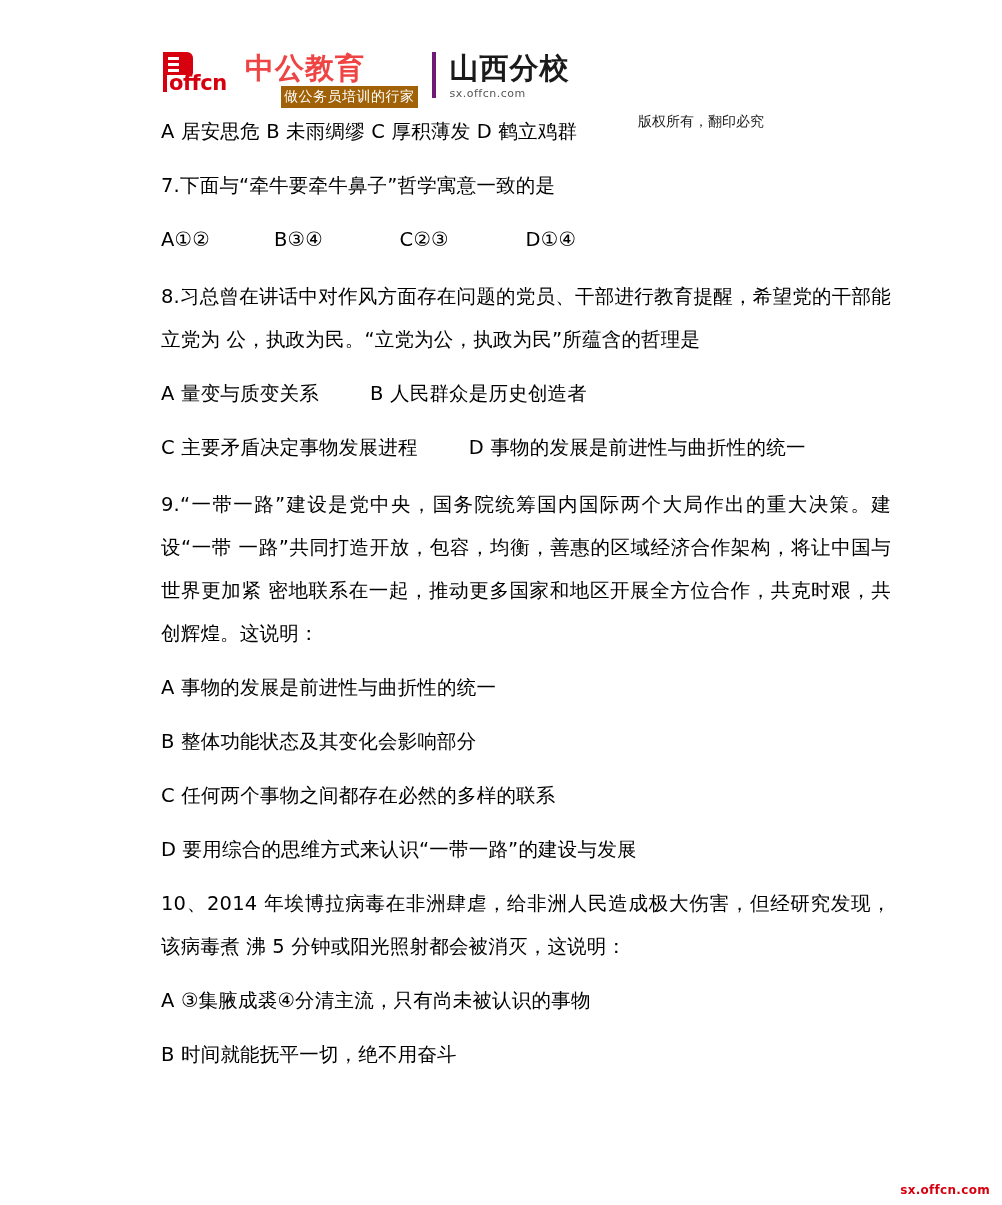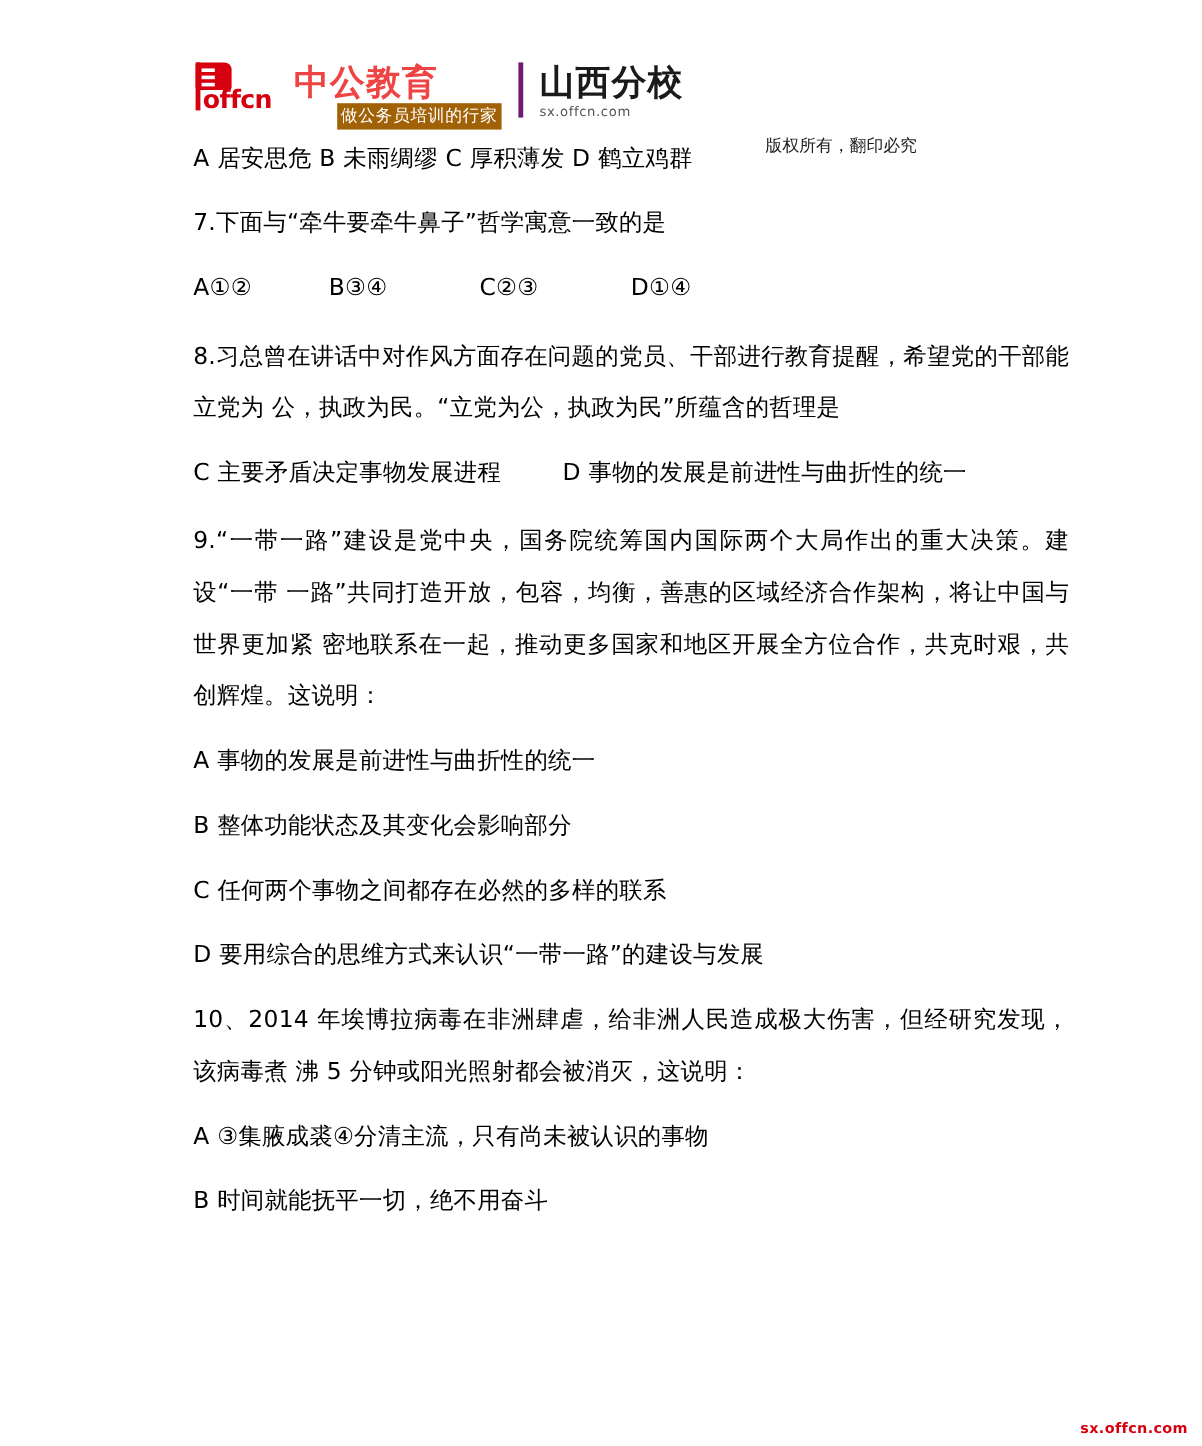--- a/index.html
+++ b/index.html
@@ -190,20 +190,21 @@
       </div>
     </div>
     <div class="copyright">版权所有，翻印必究</div>
   </div>
 
   <div class="content">
     <p class="para">A 居安思危 B 未雨绸缪 C 厚积薄发 D 鹤立鸡群</p>
     <p class="para">7.下面与“牵牛要牵牛鼻子”哲学寓意一致的是</p>
     <p class="para block">A①②          B③④            C②③            D①④</p>
     <p class="para">8.习总曾在讲话中对作风方面存在问题的党员、干部进行教育提醒，希望党的干部能立党为 公，执政为民。“立党为公，执政为民”所蕴含的哲理是</p>
+    <p class="para">A 量变与质变关系        B 人民群众是历史创造者</p>
     <p class="para block">C 主要矛盾决定事物发展进程        D 事物的发展是前进性与曲折性的统一</p>
     <p class="para">9.“一带一路”建设是党中央，国务院统筹国内国际两个大局作出的重大决策。建设“一带 一路”共同打造开放，包容，均衡，善惠的区域经济合作架构，将让中国与世界更加紧 密地联系在一起，推动更多国家和地区开展全方位合作，共克时艰，共创辉煌。这说明：</p>
     <p class="para">A 事物的发展是前进性与曲折性的统一</p>
     <p class="para">B 整体功能状态及其变化会影响部分</p>
     <p class="para">C 任何两个事物之间都存在必然的多样的联系</p>
     <p class="para">D 要用综合的思维方式来认识“一带一路”的建设与发展</p>
     <p class="para">10、2014 年埃博拉病毒在非洲肆虐，给非洲人民造成极大伤害，但经研究发现，该病毒煮 沸 5 分钟或阳光照射都会被消灭，这说明：</p>
     <p class="para">A ③集腋成裘④分清主流，只有尚未被认识的事物</p>
     <p class="para">B 时间就能抚平一切，绝不用奋斗</p>
   </div>

